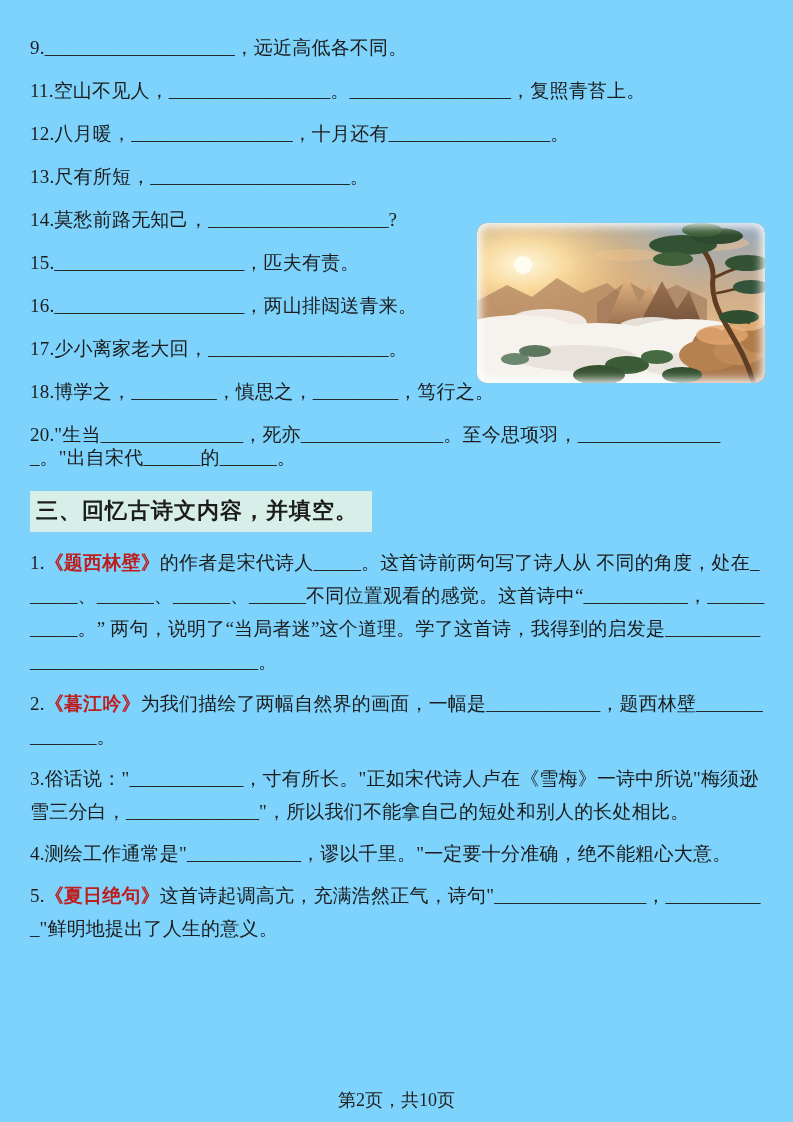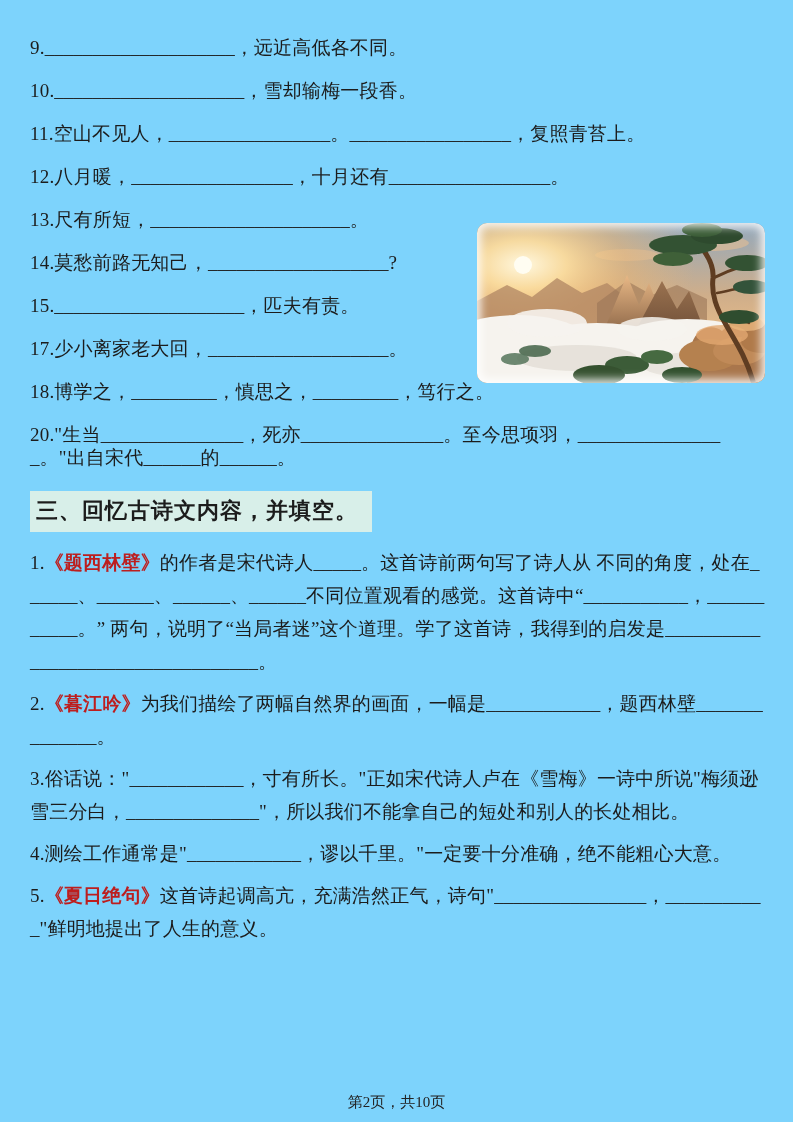--- a/index.html
+++ b/index.html
@@ -65,39 +65,39 @@
     box-shadow:inset 0 0 9px 4px rgba(255,255,255,0.85);
     pointer-events:none;
   }
   .photo svg{display:block;}
   .footer{
     position:absolute;
     left:0;
     bottom:10px;
     width:100%;
     text-align:center;
-    font-size:15px;
+    font-size:18px;
     color:#222222;
   }
 </style>
 </head>
 <body>
 
 <div class="page">
 
   <div class="content">
 
     <div id="fill-items">
         <div class="q-line"><span class="seg-normal">9.</span><span class="seg-blank">____________________</span><span class="seg-normal">，远近高低各不同。</span></div>
-        <div class="q-line"><span class="seg-normal">10.</span><span class="seg-blank">____________________</span><span class="seg-normal">，雪却输梅一段香。</span></div>
         <div class="q-line"><span class="seg-normal">11.空山不见人，</span><span class="seg-blank">_________________</span><span class="seg-normal">。</span><span class="seg-blank">_________________</span><span class="seg-normal">，复照青苔上。</span></div>
         <div class="q-line"><span class="seg-normal">12.八月暖，</span><span class="seg-blank">_________________</span><span class="seg-normal">，十月还有</span><span class="seg-blank">_________________</span><span class="seg-normal">。</span></div>
         <div class="q-line"><span class="seg-normal">13.尺有所短，</span><span class="seg-blank">_____________________</span><span class="seg-normal">。</span></div>
         <div class="q-line"><span class="seg-normal">14.莫愁前路无知己，</span><span class="seg-blank">___________________</span><span class="seg-normal">?</span></div>
         <div class="q-line"><span class="seg-normal">15.</span><span class="seg-blank">____________________</span><span class="seg-normal">，匹夫有责。</span></div>
+        <div class="q-line"><span class="seg-normal">16.</span><span class="seg-blank">____________________</span><span class="seg-normal">，两山排闼送青来。</span></div>
         <div class="q-line"><span class="seg-normal">17.少小离家老大回，</span><span class="seg-blank">___________________</span><span class="seg-normal">。</span></div>
         <div class="q-line"><span class="seg-normal">18.博学之，</span><span class="seg-blank">_________</span><span class="seg-normal">，慎思之，</span><span class="seg-blank">_________</span><span class="seg-normal">，笃行之。</span></div>
         <div class="q-line"><span class="seg-normal">20."生当</span><span class="seg-blank">_______________</span><span class="seg-normal">，死亦</span><span class="seg-blank">_______________</span><span class="seg-normal">。至今思项羽，</span><span class="seg-blank">________________</span><span class="seg-normal">。"出自宋代</span><span class="seg-blank">______</span><span class="seg-normal">的</span><span class="seg-blank">______</span><span class="seg-normal">。</span></div>
       </div>
 
     <div class="section-heading">三、回忆古诗文内容，并填空。</div>
 
     <div id="content-items">
         <div class="c-line"><span class="seg-normal">1.</span><span class="seg-red">《题西林壁》</span><span class="seg-normal">的作者是宋代诗人</span><span class="seg-blank">_____</span><span class="seg-normal">。这首诗前两句写了诗人从 不同的角度，处在</span><span class="seg-blank">______</span><span class="seg-normal">、</span><span class="seg-blank">______</span><span class="seg-normal">、</span><span class="seg-blank">______</span><span class="seg-normal">、</span><span class="seg-blank">______</span><span class="seg-normal">不同位置观看的感觉。这首诗中“</span><span class="seg-blank">___________</span><span class="seg-normal">，</span><span class="seg-blank">___________</span><span class="seg-normal">。” 两句，说明了“当局者迷”这个道理。学了这首诗，我得到的启发是</span><span class="seg-blank">__________________________________</span><span class="seg-normal">。</span></div>
         <div class="c-line"><span class="seg-normal">2.</span><span class="seg-red">《暮江吟》</span><span class="seg-normal">为我们描绘了两幅自然界的画面，一幅是</span><span class="seg-blank">____________</span><span class="seg-normal">，题西林壁</span><span class="seg-blank">______________</span><span class="seg-normal">。</span></div>

